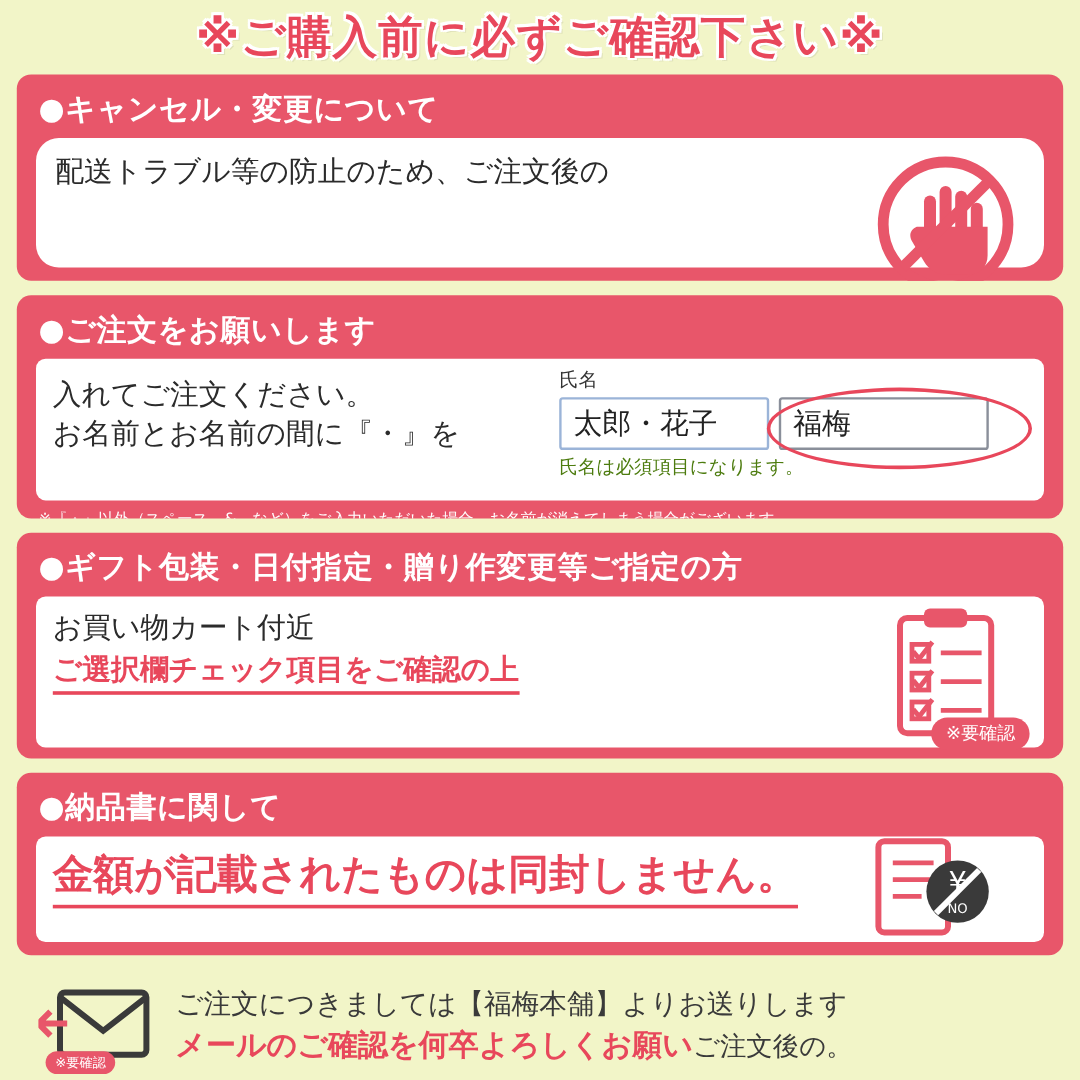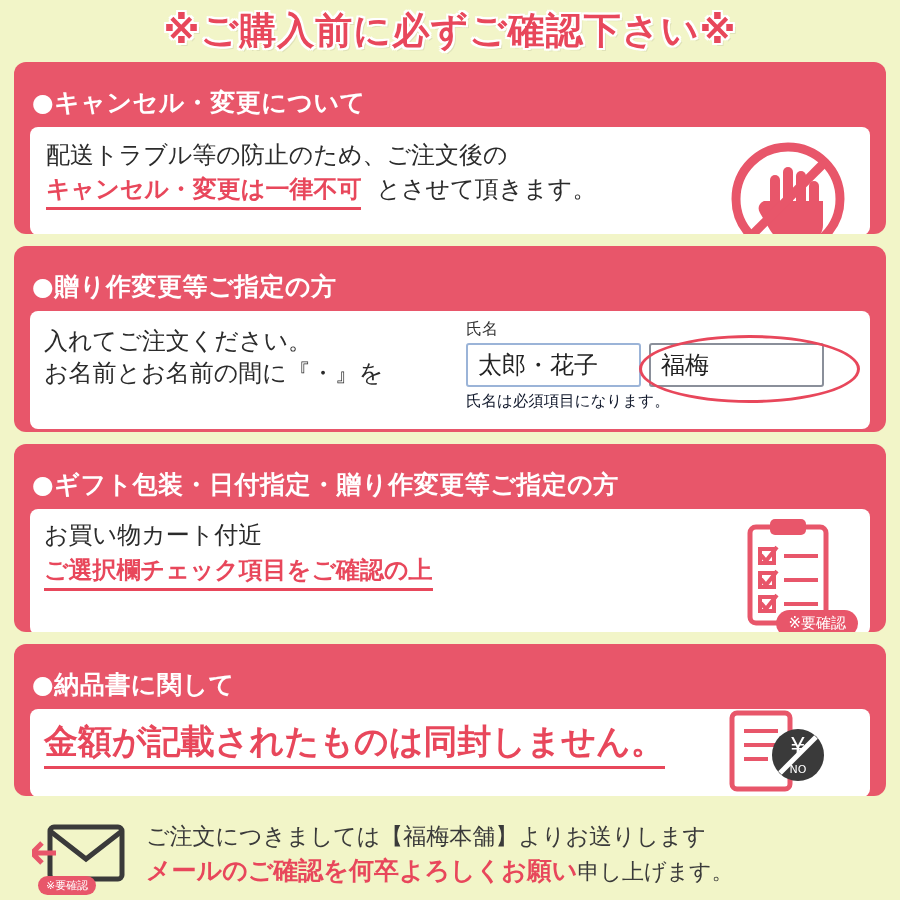--- a/index.html
+++ b/index.html
@@ -23,21 +23,21 @@
        2px 2px #fff,-2px 2px #fff,2px -2px #fff,-2px -2px #fff,
        3px 3px 0 rgba(0,0,0,.07);
   }
 
   
   .card{
     position:relative;
     margin:0 14px 12px 14px;
     background:#e8566a;
     border-radius:12px;
-    padding:22px 16px 12px 16px;
+    padding:10px 16px 12px 16px;
     box-sizing:border-box;
     overflow:hidden;
   }
   .card-title{
     color:#fff;
     font-size:25px;
     font-weight:bold;
     margin:2px 0 8px 2px;
     letter-spacing:.5px;
   }
@@ -52,21 +52,21 @@
   }
   .line.red{
     color:#e8475b;font-weight:bold;
     display:inline-block;
     border-bottom:3px solid #e8475b;
     padding-bottom:1px;
   }
 
   
   #card1{height:172px;}
-  #card1 .white-box{height:108px;position:relative;}
+  #card1 .white-box{height:108px;position:relative;border-radius:19px;}
   #card1 .row1{margin:2px 0 2px 2px;}
   #card1 .row2{margin-left:2px;}
   .nohand{
     position:absolute;right:22px;top:12px;width:120px;height:120px;
   }
 
   
   #card2{height:186px;}
   #card2 .white-box{height:118px;position:relative;}
   #card2 .left-text{width:430px;}
@@ -81,21 +81,21 @@
     display:flex;align-items:center;
     padding-left:10px;box-sizing:border-box;
     font-size:24px;color:#222;background:#fff;
   }
   .name-input.second{border-color:#9bb4d8;}
   .ellipse{
     position:absolute;right:-4px;top:16px;width:215px;height:62px;
     border:3px solid #e8475b;border-radius:50%;
     pointer-events:none;
   }
-  .req-note{font-size:15.5px;color:#0f172a;margin-top:4px;}
+  .req-note{font-size:15.5px;color:#4d7c0f;margin-top:4px;}
   .footnote{
     color:#fff;font-size:13px;margin-top:7px;margin-left:2px;white-space:nowrap;
   }
 
   
   #card3{height:188px;}
   #card3 .white-box{height:126px;position:relative;}
   .checklist{
     position:absolute;right:34px;top:8px;width:96px;height:112px;
   }
@@ -132,41 +132,37 @@
 <body>
 
 <div class="page">
 
   <div class="header">※ご購入前に必ずご確認下さい※</div>
 
   <div class="card" id="card1">
     <div class="card-title">●キャンセル・変更について</div>
     <div class="white-box">
       <div class="line row1">配送トラブル等の防止のため、ご注文後の</div>
-      <div class="row2">
-        <span class="line red">キャンセル・変更は一律不可</span>
-        <span class="line" style="margin-left:10px">とさせて頂きます。</span>
-      </div>
 
       <svg class="nohand" viewBox="0 0 120 120">
         <circle cx="60" cy="60" r="52" fill="none" stroke="#e8566a" stroke-width="9"></circle>
         <g fill="#e8566a">
           <rect x="42" y="36" width="10" height="42" rx="5"></rect>
           <rect x="55" y="28" width="10" height="50" rx="5"></rect>
           <rect x="68" y="32" width="10" height="46" rx="5"></rect>
           <rect x="81" y="42" width="10" height="36" rx="5"></rect>
           <path d="M36 62c-5 2-7 7-4 12l10 17c4 7 11 11 19 11h18c10 0 16-7 16-16V62H36z"></path>
         </g>
         <line x1="24" y1="96" x2="96" y2="24" stroke="#e8566a" stroke-width="9"></line>
       </svg>
     </div>
   </div>
 
   <div class="card" id="card2">
-    <div class="card-title">●贈り作変更等ご指定の方</div>
+    <div class="card-title">●ご注文をお願いします</div>
     <div class="white-box">
       <div class="left-text">
         <div class="line" style="margin-top:4px">入れてご注文ください。</div>
         <div class="line">お名前とお名前の間に『・』を</div>
       </div>
 
       <div class="name-demo">
         <div class="name-label">氏名</div>
         <div class="name-fields">
           <div class="name-input second">太郎・花子</div>
@@ -231,18 +227,18 @@
       <svg viewBox="0 0 96 74" width="96" height="74">
         <rect x="18" y="10" width="72" height="52" rx="4" fill="none" stroke="#3a3a3a" stroke-width="5"></rect>
         <path d="M18 14l36 28 36-28" fill="none" stroke="#3a3a3a" stroke-width="5"></path>
         <path d="M2 36h22M10 26l-10 10 10 10" fill="none" stroke="#e8566a" stroke-width="5"></path>
       </svg>
       <div class="mail-badge">※要確認</div>
     </div>
     <div class="footer-text">
       <div class="footer-line1">ご注文につきましては【福梅本舗】よりお送りします</div>
       <div class="footer-line2">
-        <span>メールのご確認を何卒よろしくお願い</span><span class="blk">申し上げます。</span>
+        <span>メールのご確認を何卒よろしくお願い</span><span class="blk">ご注文後の。</span>
       </div>
     </div>
   </div>
 
 </div>
 
 </body></html>

